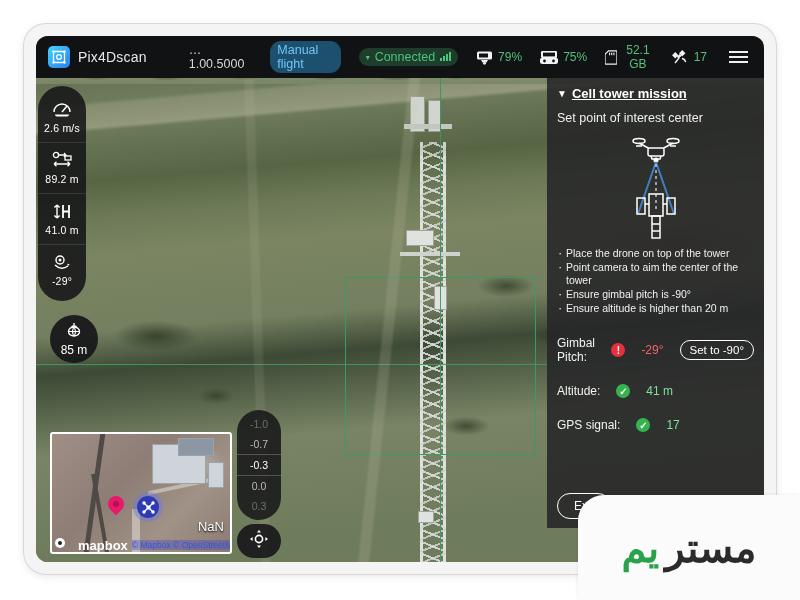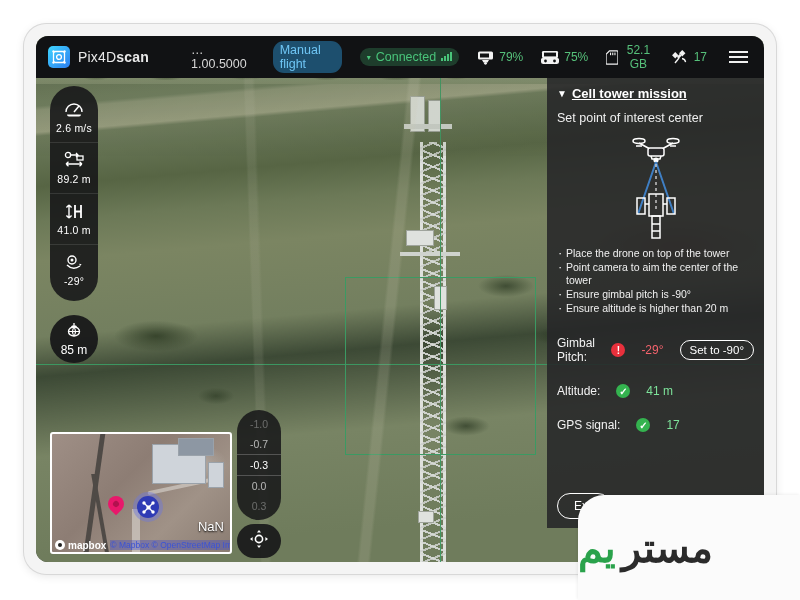--- a/index.html
+++ b/index.html
@@ -101,36 +101,36 @@
     background:#111214;display:flex;align-items:center;padding:0 12px;box-sizing:border-box;
     color:#e8e8e8;font-size:13px;
   }
   #applogo{
     width:22px;height:22px;border-radius:5px;margin-right:8px;
     background:linear-gradient(135deg,#3fd6ff,#2c7df0);
     display:flex;align-items:center;justify-content:center;flex:none;
   }
   #applogo svg{display:block;}
   .brand{font-size:14px;letter-spacing:.2px;}
-  .brand b{font-weight:bold;}
+  .brand b{font-weight:normal;}
   .version{margin-left:42px;font-size:12.5px;color:#d7d7d7;}
   .badge{
     margin-left:26px;padding:2px 7px;border-radius:11px;font-size:12.5px;
   }
   .badge.manual{background:#1d4f6e;color:#6fc6f5;}
   .badge.conn{background:#1e3d2c;color:#49c47a;display:flex;align-items:center;gap:5px;margin-left:18px;}
   .spacer{flex:1;}
   .stat{display:flex;align-items:center;gap:5px;margin-left:18px;font-size:12px;color:#56c07a;text-align:center;}
   .stat .ico{color:#f2f2f2;display:flex;align-items:center;}
   #hamburger{margin-left:22px;margin-right:4px;display:flex;flex-direction:column;gap:3px;cursor:pointer;}
   #hamburger i{display:block;width:19px;height:2px;background:#f0f0f0;}
 
   
   #telemetry{
-    position:absolute;left:14px;top:50px;width:48px;
+    position:absolute;left:2px;top:50px;width:48px;
     background:rgba(22,22,24,.88);border-radius:24px;
     padding:6px 0;color:#fff;
   }
   .tel{
     padding:7px 0 8px;text-align:center;border-bottom:1px solid rgba(255,255,255,.11);
   }
   .tel:last-child{border-bottom:none;}
   .tel .g{height:20px;display:flex;align-items:center;justify-content:center;}
   .tel .v{font-size:10.5px;margin-top:3px;letter-spacing:.2px;}
   #distbadge{
@@ -159,21 +159,21 @@
   #mkdrone{
     position:absolute;left:85px;top:62px;width:22px;height:22px;border-radius:50%;
     background:#2f3bb5;display:flex;align-items:center;justify-content:center;
     box-shadow:0 0 0 4px rgba(110,120,220,.45);
   }
   #mapattr{
     position:absolute;left:0;right:0;bottom:0;height:14px;
     display:flex;align-items:center;gap:4px;padding-left:3px;
     font-size:9px;color:#fff;
   }
-  #mapattr .mbadge{display:flex;align-items:center;gap:3px;font-weight:bold;font-size:10px;}
+  #mapattr .mbadge{display:flex;align-items:flex-start;gap:13px;font-weight:bold;font-size:13px;}
   #mapattr .mdot{width:10px;height:10px;border-radius:50%;background:#fff;display:flex;align-items:center;justify-content:center;}
   #mapattr .mdot b{display:block;width:4px;height:4px;border-radius:50%;background:#222;}
   #mapattr .links{color:#3b53d6;font-size:8.5px;white-space:nowrap;overflow:hidden;background:rgba(60,70,200,.35);}
   #napoint{position:absolute;right:6px;bottom:18px;color:#fff;font-size:13px;text-shadow:0 1px 2px #000;}
 
   
   #gslider{
     position:absolute;left:201px;bottom:42px;width:44px;
     background:rgba(22,22,24,.86);border-radius:22px;padding:4px 0;
     color:#fff;text-align:center;
@@ -224,21 +224,21 @@
   }
   #nextbtn{
     flex:1;border:none;border-radius:4px;background:#1b90d8;color:#fff;
     font-size:12px;padding:7px 10px;font-family:inherit;cursor:pointer;
   }
 
   
   #watermark{
     position:absolute;right:0;bottom:0;width:222px;height:105px;
     background:#fbfbfb;border-top-left-radius:26px;
-    display:flex;align-items:center;gap:6px;
+    display:flex;align-items:center;justify-content:center;gap:6px;
     box-shadow:-1px -1px 3px rgba(0,0,0,.06);
   }
   #wmtext{font-size:40px;color:#2b2b2b;font-weight:bold;direction:rtl;letter-spacing:-1px;}
   #wmmark{font-size:40px;color:#2aa24b;font-weight:bold;}
 </style>
 </head>
 <body>
 
 <div id="device">
   <div id="screen">

